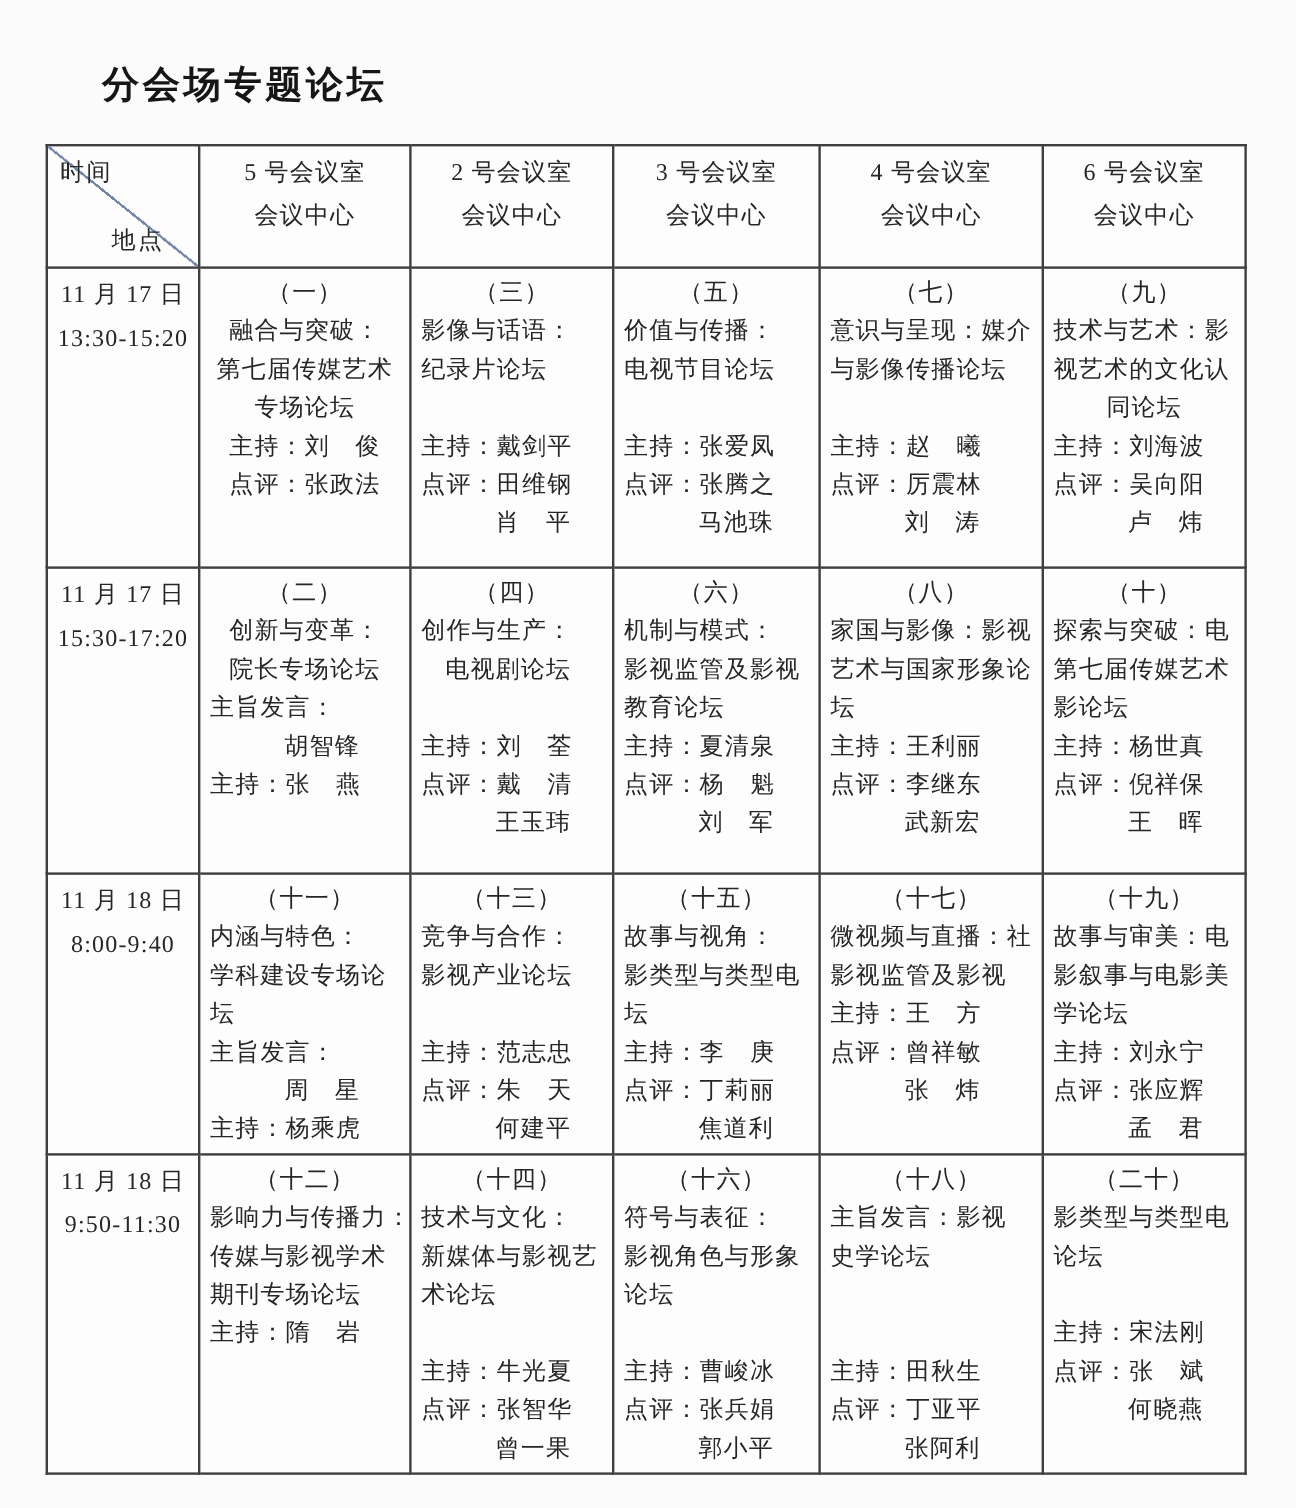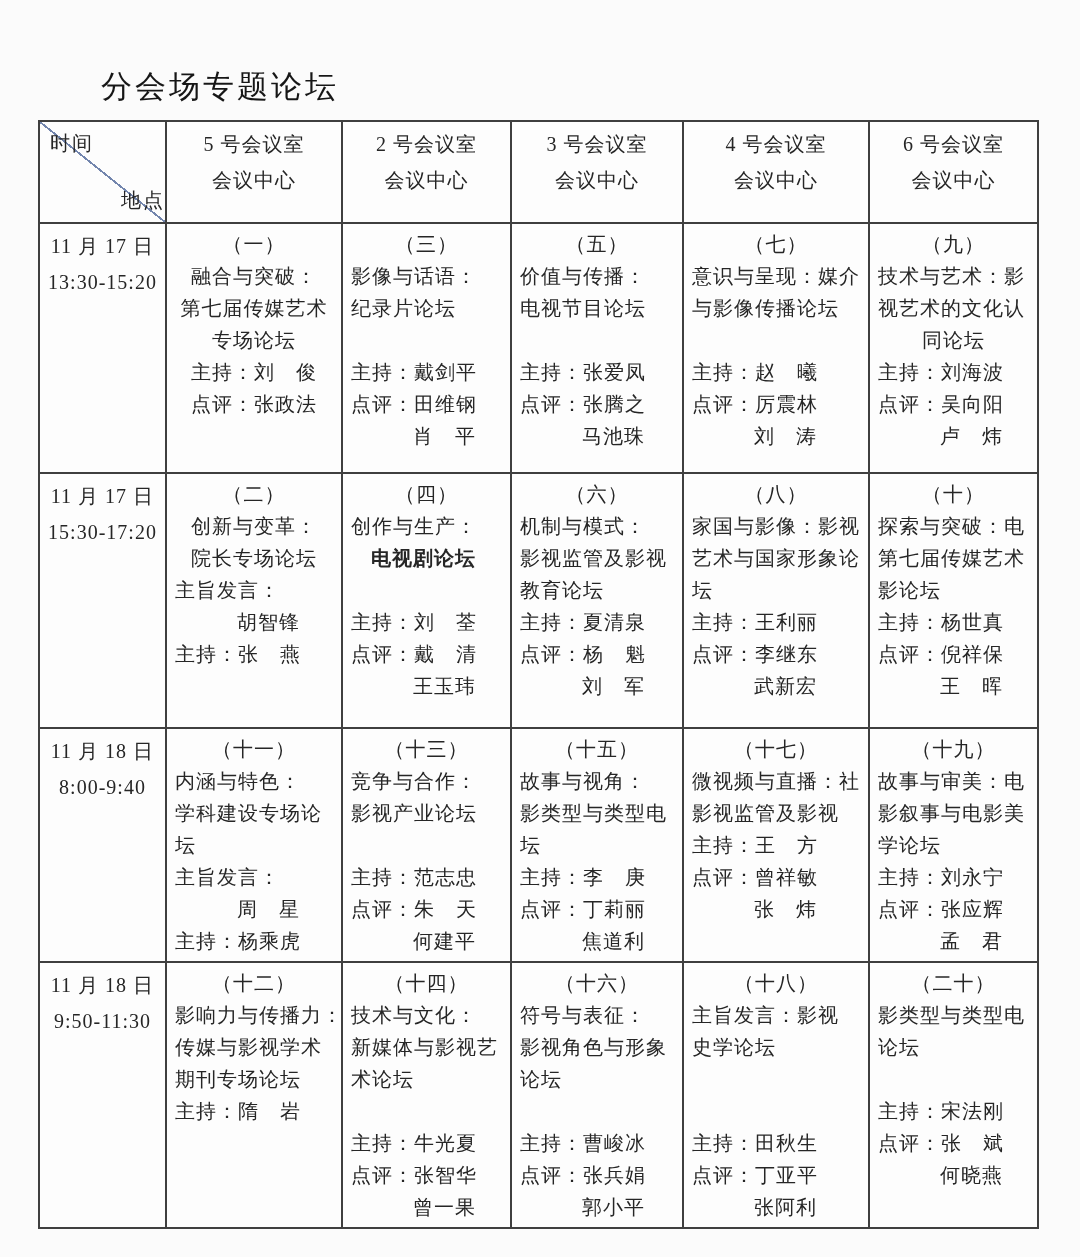--- a/index.html
+++ b/index.html
@@ -5,22 +5,22 @@
   html,body{margin:0;padding:0;}
   body{
     width:1080px;height:1257px;
     background:#fbfbfb;
     font-family:"Liberation Serif","DejaVu Serif",serif;
     color:#262626;
     position:relative;
     overflow:hidden;
   }
   .page-title{
-    position:absolute;left:85px;top:50px;margin:16px;
-    font-size:31px;font-weight:normal;letter-spacing:3px;color:#161616;
+    position:absolute;left:85px;top:50px;margin:0;
+    font-size:31px;font-weight:bold;letter-spacing:3px;color:#161616;
   }
   table.schedule{
     position:absolute;left:38px;top:120px;
     width:999px;
     border-collapse:collapse;table-layout:fixed;
     background:#fdfdfd;
   }
   table.schedule th, table.schedule td{
     border:2px solid #3f3f3f;
     padding:4px 8px;
@@ -34,30 +34,30 @@
   th.venue-cell{vertical-align:middle;font-weight:600;padding-bottom:22px;}
   th.venue-cell .hline{line-height:36px;}
   
   th.corner{
     position:relative;padding:0;
     background:linear-gradient(to top right,
       transparent calc(50% - 1px), #7285ad calc(50% - 1px),
       #7285ad calc(50% + 1px), transparent calc(50% + 1px));
   }
   .corner-time{position:absolute;top:8px;left:10px;letter-spacing:2px;}
-  .corner-place{position:absolute;bottom:8px;right:0;letter-spacing:2px;margin-left:37px;}
+  .corner-place{position:absolute;bottom:8px;right:28px;letter-spacing:2px;margin-left:37px;}
   
   th.time-cell{vertical-align:middle;}
   th.time-cell .tline{line-height:36px;letter-spacing:1px;}
   td.session-cell{padding-top:6px;}
   .ln{line-height:32px;min-height:32px;white-space:nowrap;}
   .a-c{text-align:center;}
   .a-l{text-align:left;}
   .a-i{padding-left:3.1em;}
-  .a-m{padding-left:1em;font-weight:bold;}
+  .a-m{padding-left:1em;}
   .blank{height:32px;}
 </style>
 </head>
 <body>
 
 <h1 class="page-title">分会场专题论坛</h1>
 
 <table class="schedule">
   <colgroup>
       <col style="width: 127px;">

